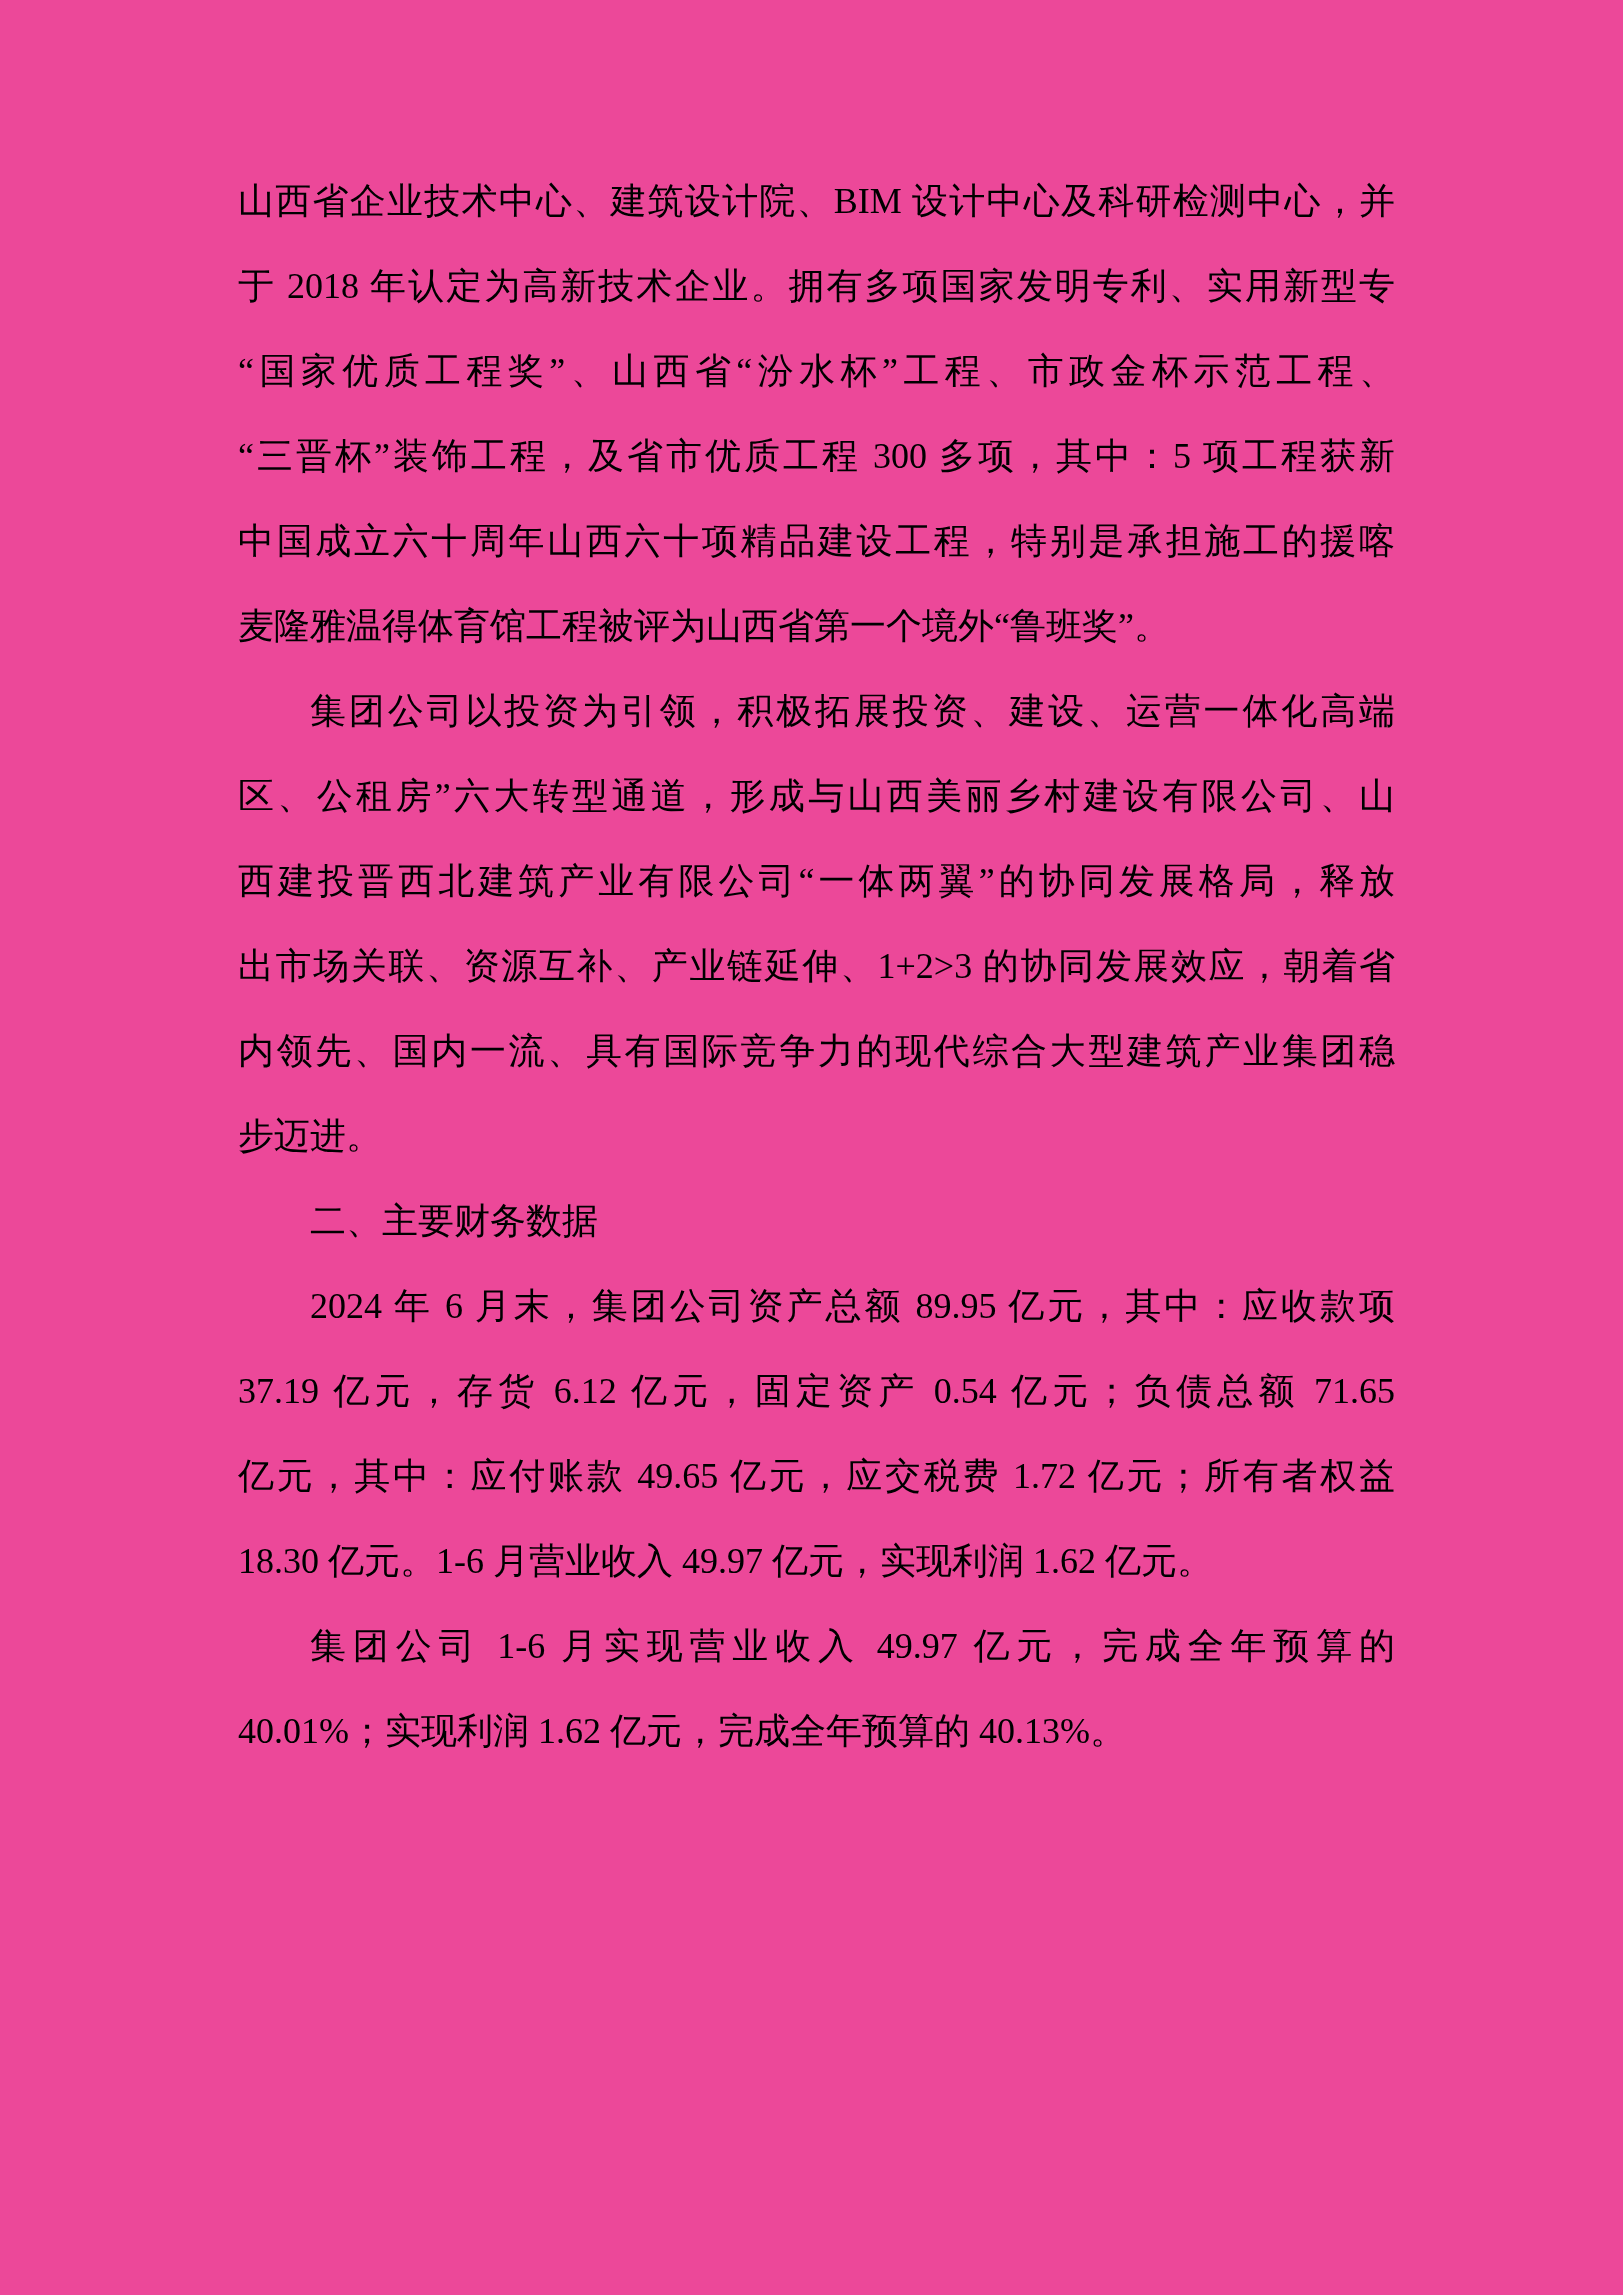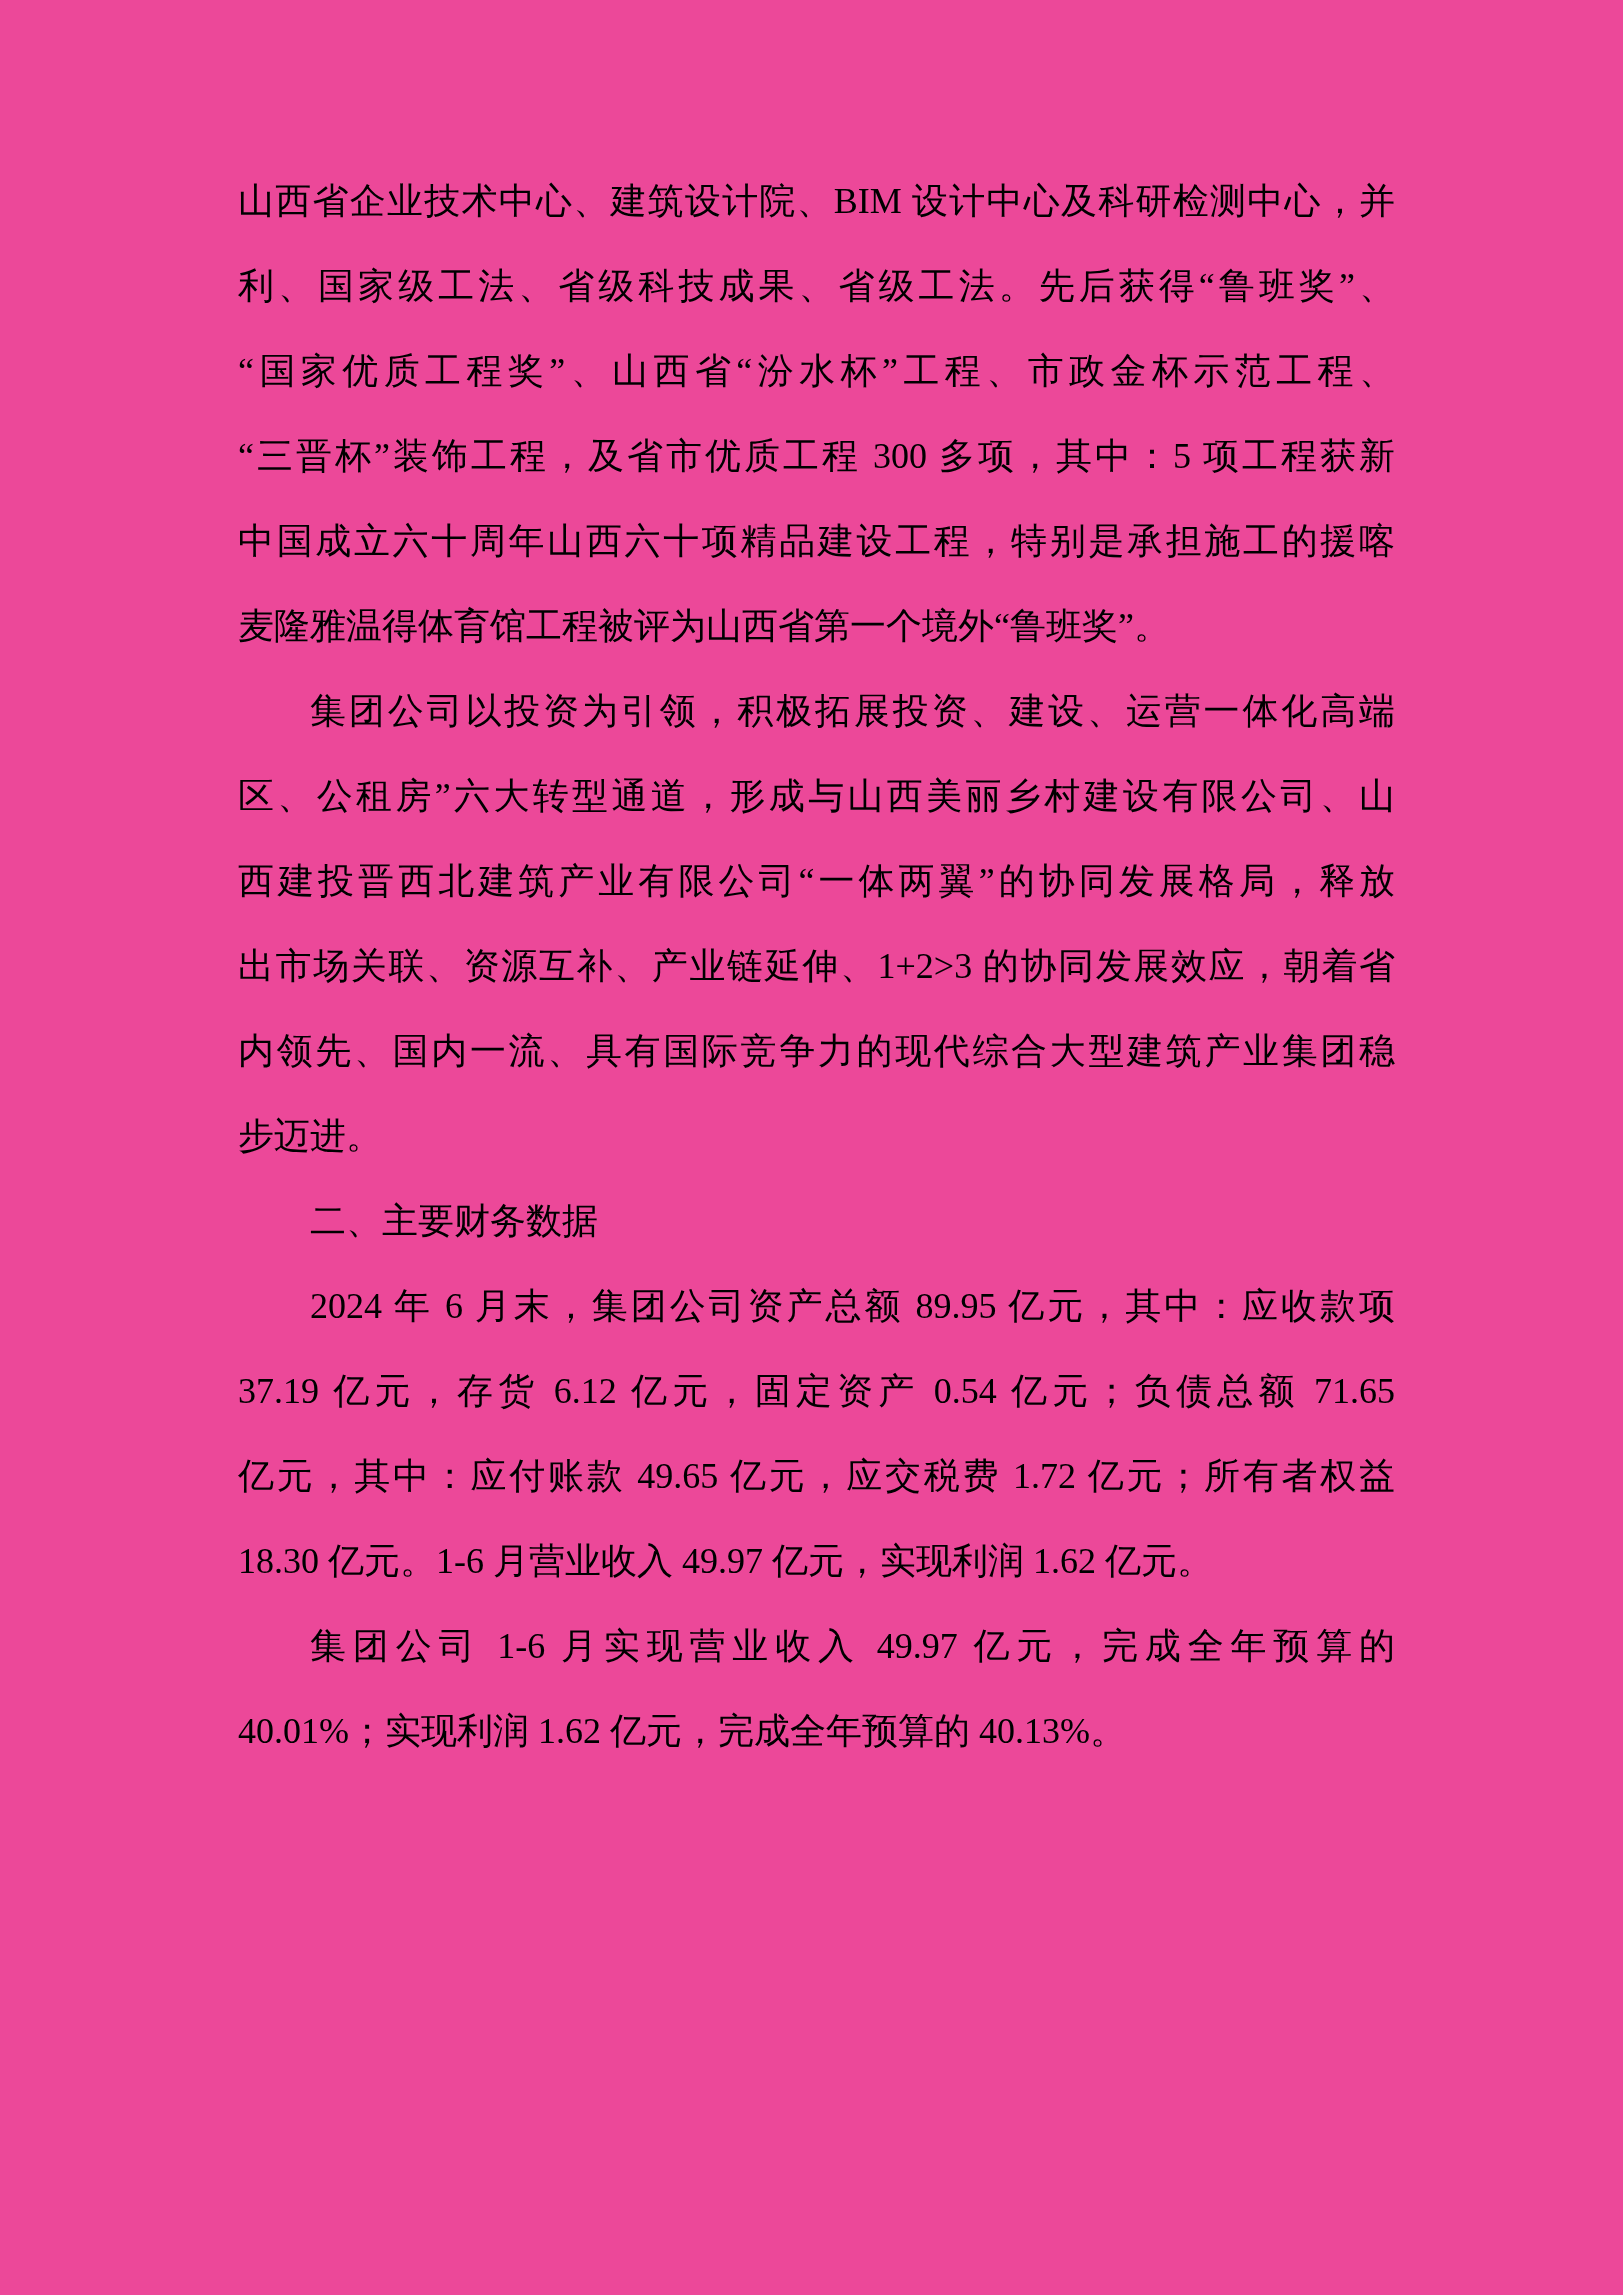--- a/index.html
+++ b/index.html
@@ -37,21 +37,21 @@
   .doc-line.heading {
     font-weight: normal;
   }
 </style>
 </head>
 <body>
 
 <div class="page">
   <div id="content">
       <div class="doc-line justify">山西省企业技术中心、建筑设计院、BIM 设计中心及科研检测中心，并</div>
-      <div class="doc-line justify">利、国家级工法、省级科技成果、省级工法。先后获得“鲁班奖”、</div>
+      <div class="doc-line justify">于 2018 年认定为高新技术企业。拥有多项国家发明专利、实用新型专</div>
       <div class="doc-line justify">“国家优质工程奖”、山西省“汾水杯”工程、市政金杯示范工程、</div>
       <div class="doc-line justify">“三晋杯”装饰工程，及省市优质工程 300 多项，其中：5 项工程获新</div>
       <div class="doc-line justify">中国成立六十周年山西六十项精品建设工程，特别是承担施工的援喀</div>
       <div class="doc-line">麦隆雅温得体育馆工程被评为山西省第一个境外“鲁班奖”。</div>
       <div class="doc-line justify indent">集团公司以投资为引领，积极拓展投资、建设、运营一体化高端</div>
       <div class="doc-line justify">区、公租房”六大转型通道，形成与山西美丽乡村建设有限公司、山</div>
       <div class="doc-line justify">西建投晋西北建筑产业有限公司“一体两翼”的协同发展格局，释放</div>
       <div class="doc-line justify">出市场关联、资源互补、产业链延伸、1+2&gt;3 的协同发展效应，朝着省</div>
       <div class="doc-line justify">内领先、国内一流、具有国际竞争力的现代综合大型建筑产业集团稳</div>
       <div class="doc-line">步迈进。</div>

